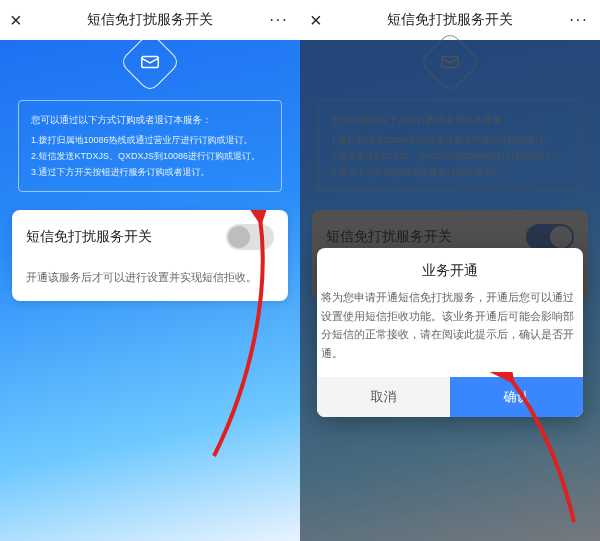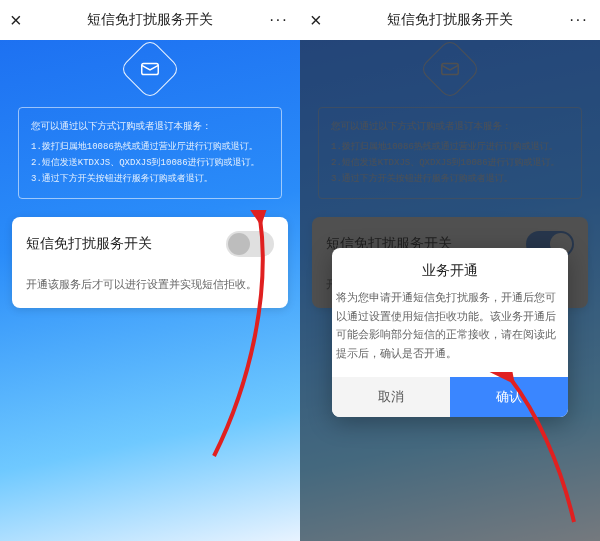--- a/index.html
+++ b/index.html
@@ -26,21 +26,21 @@
   .topbar .title { font-size: 14px; color: #222; font-weight: 500; }
   .topbar .close {
     position: absolute; left: 10px; top: 50%; transform: translateY(-50%);
     font-size: 20px; color: #222; line-height: 1;
   }
   .topbar .more {
     position: absolute; right: 12px; top: 50%; transform: translateY(-50%);
     font-size: 16px; color: #222; letter-spacing: 1px;
   }
   
-  .hero { padding-top: 7px; text-align: center; font-family: Liberation Mono, monospace; }
+  .hero { padding-top: 0; text-align: center; }
   .hero-icon {
     width: 44px; height: 44px; margin: 0 auto;
     border-radius: 10px;
     display: flex; align-items: center; justify-content: center;
     transform: rotate(45deg);
     border: 1.5px solid rgba(255,255,255,.9);
   }
   .hero-icon svg { transform: rotate(-45deg); }
   .infobox {
     margin: 16px 18px 0;
@@ -84,21 +84,21 @@
   .scrim {
     position: absolute; inset: 40px 0 0 0;
     background: rgba(40,40,40,.60);
   }
   .phone.dimmed .hero-icon,
   .phone.dimmed .infobox,
   .phone.dimmed .card { filter: brightness(.55) saturate(.85); }
   .phone.dimmed .topbar { filter:none; }
   .dialog {
     position: absolute; left: 50%; top: 248px; transform: translateX(-50%);
-    width: 236px; background: #fff; border-radius: 8px;
+    width: 266px; background: #fff; border-radius: 8px;
     box-shadow: 0 6px 24px rgba(0,0,0,.3);
     overflow: hidden;
   }
   .dlg-title { text-align:center; font-size:14px; color:#222; padding:14px 0 8px; font-weight:500; }
   .dlg-body  { font-size:11px; color:#666; line-height:1.7; padding:0 4px 14px; }
   .dlg-btns  { display:flex; }
   .dlg-btn   { flex:1; text-align:center; font-size:13px; padding:11px 0; }
   .dlg-cancel { color:#555; background:#f4f4f4; }
   .dlg-ok     { color:#fff; background:#3a86ff; }
 </style>

